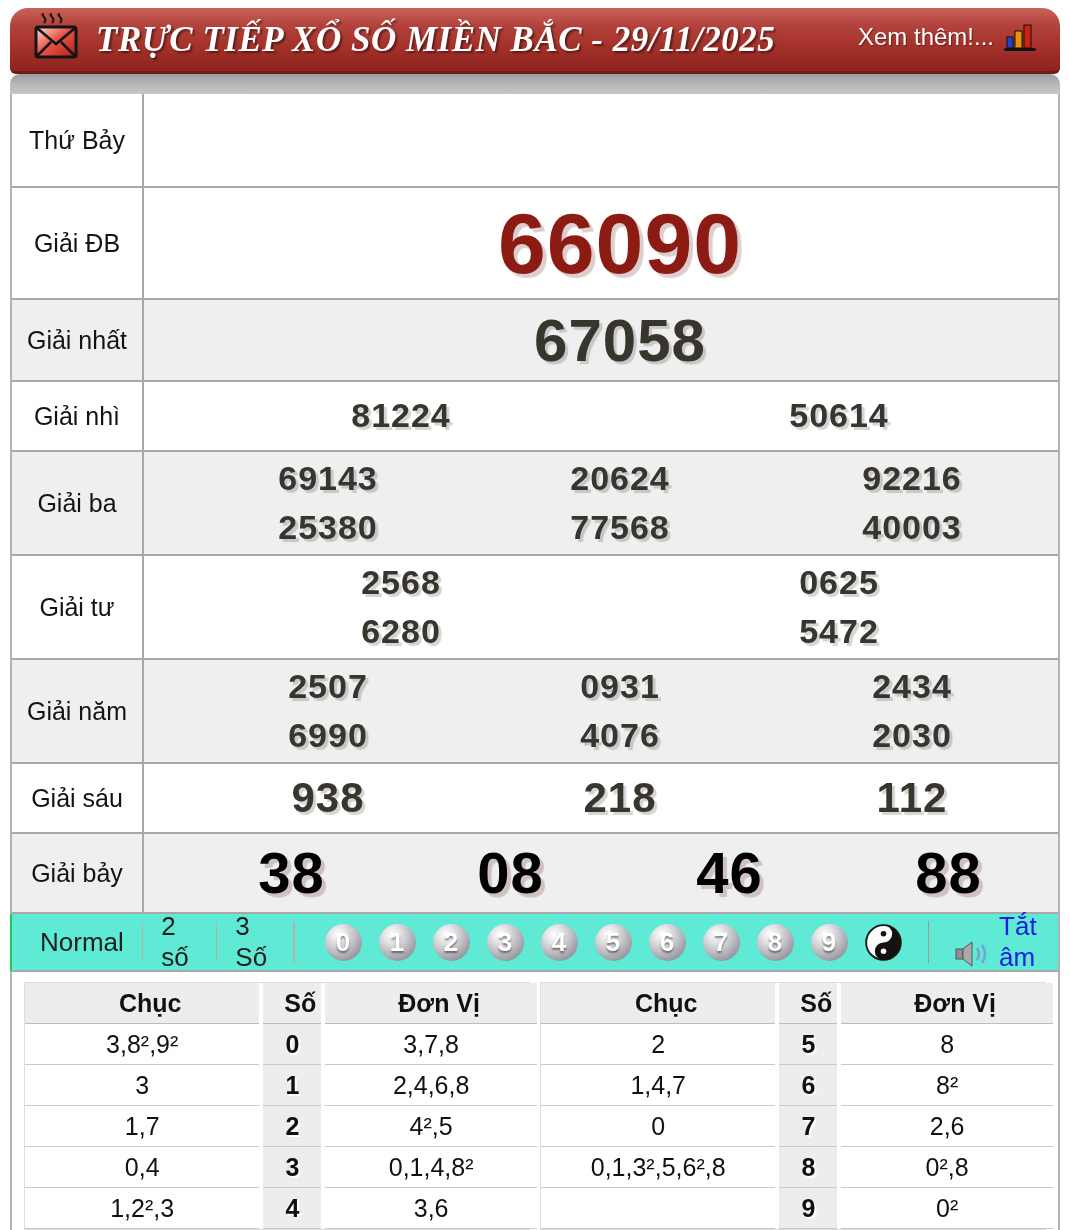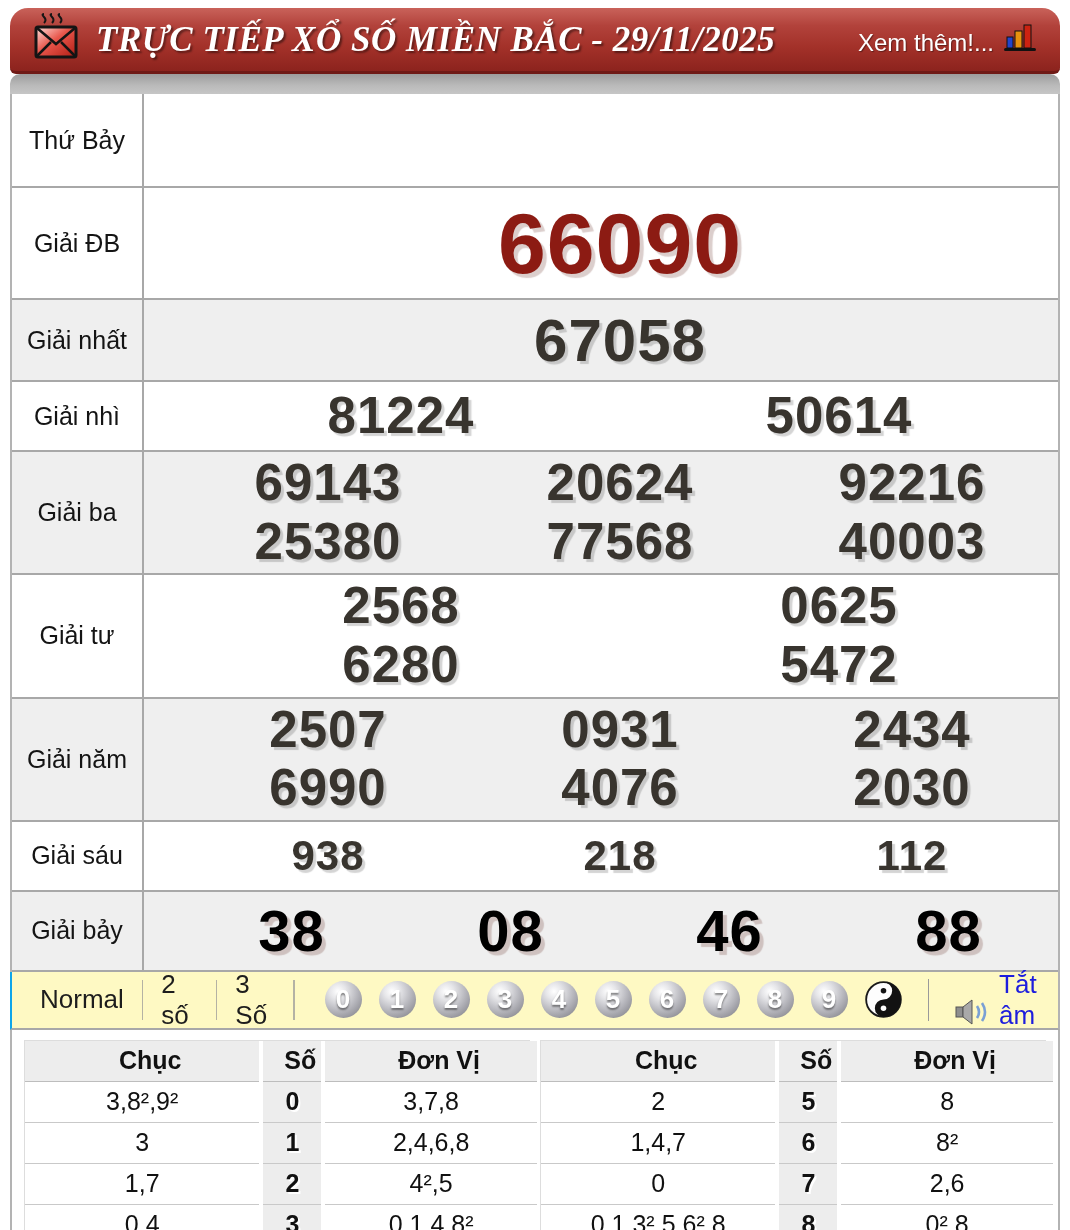--- a/index.html
+++ b/index.html
@@ -11,58 +11,58 @@
     height:66px; border-radius:18px 18px 6px 6px;
     background:linear-gradient(180deg,#c9625a 0%,#b2423b 28%,#a33129 62%,#8c231d 100%);
     display:flex; align-items:center; padding:0 22px; position:relative;
     border-bottom:3px solid #6f1a16;
   }
   .hdr-title {
     color:#fff; font-family:"Liberation Serif", serif; font-weight:bold; font-style:italic;
     font-size:35px; letter-spacing:.5px; margin-left:16px;
     text-shadow:2px 2px 2px rgba(0,0,0,.45); white-space:nowrap;
   }
-  .hdr-right { margin-left:auto; display:flex; align-items:flex-end; gap:10px; cursor:pointer; }
+  .hdr-right { margin-left:auto; display:flex; align-items:flex-start; gap:10px; cursor:pointer; }
   .hdr-more { color:#fff; font-size:24px; text-shadow:1px 1px 1px rgba(0,0,0,.4); }
   .strip-top { height:20px; background:linear-gradient(180deg,#9c9c9c,#b9b9b9 55%,#c6c6c6); border-radius:10px 10px 0 0; }
 
   
   .content { border-left:2px solid #b3b3b3; border-right:2px solid #b3b3b3; background:#fff; }
   .prow { display:flex; border-bottom:2px solid #a8a8a8;gap:38px; }
   .prow.gray { background:#efefef; }
   .plabel {
     width:132px; min-width:132px; display:flex; align-items:center; justify-content:center;
     font-size:25px; color:#141414; border-right:2px solid #a8a8a8; text-align:center;
   }
   .pbody { flex:1; display:grid; align-items:center; justify-items:center; padding:2px 0; }
   .c1{grid-template-columns:1fr;} .c2{grid-template-columns:1fr 1fr;}
   .c3{grid-template-columns:1fr 1fr 1fr;} .c4{grid-template-columns:repeat(4,1fr);}
   .num { font-weight:bold; color:#38342e; text-shadow:3px 3px 1px rgba(60,60,60,.22); letter-spacing:1px; line-height:1.15; }
   .n-db   { font-size:86px; color:#8c1b13; text-shadow:4px 4px 1px rgba(90,30,25,.22); }
   .n-first{ font-size:60px; }
-  .n-std  { font-size:51px; }
+  .n-std  { font-size:34px; }
   .n-six  { font-size:42px; }
   .n-seven{ font-size:58px; color:#000000; text-shadow:4px 4px 1px rgba(90,30,25,.22); }
 
   .r-info { min-height:94px; }
   .r-db   { min-height:112px; }
   .r-first{ min-height:82px; }
   .r-two  { min-height:70px; }
   .r-m2   { min-height:104px; }
   .r-six  { min-height:70px; }
   .r-seven{ min-height:80px; }
 
   .pinfo { flex:1; position:relative; padding:10px 18px 8px 18px; font-size:25px; color:#1c1c1c; line-height:1.75; }
   .pinfo b { font-size:29px; color:#242424; }
   .province { position:absolute; right:20px; bottom:8px; font-family:"Liberation Serif", serif; font-size:25px; color:#111; }
 
   
   .controls {
-    display:flex; align-items:center; background:#fef9c3;
-    border-bottom:2px solid #a8a8a8; border-left:2px solid #0ea5e9; border-right:2px solid #b3b3b3;
+    display:flex; align-items:center; background:#5eead4;
+    border-bottom:2px solid #a8a8a8; border-left:2px solid #22c55e; border-right:2px solid #b3b3b3;
     height:58px; padding:0 10px;
   }
   .mode { font-size:26px; color:#1d1d1d; padding:0 18px; cursor:pointer; }
   .vsep { width:2px; height:40px; background:#b4b2a4; }
   .balls { display:flex; align-items:center; gap:17px; margin-left:30px; }
   .ball {
     width:37px; height:37px; border-radius:50%; cursor:pointer;
     background:radial-gradient(circle at 35% 28%, #ffffff 0%, #e6e6e9 22%, #b6b6bc 55%, #8b8b92 85%, #7e7e85 100%);
     display:flex; align-items:center; justify-content:center;
     color:#fff; font-weight:bold; font-size:26px; text-shadow:0 2px 2px rgba(0,0,0,.45);

